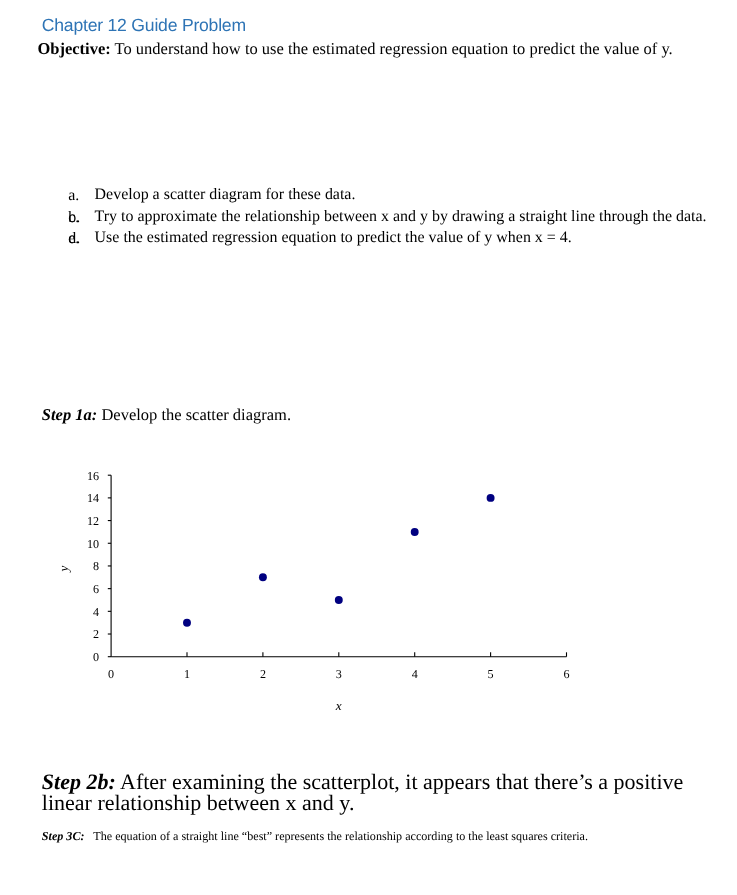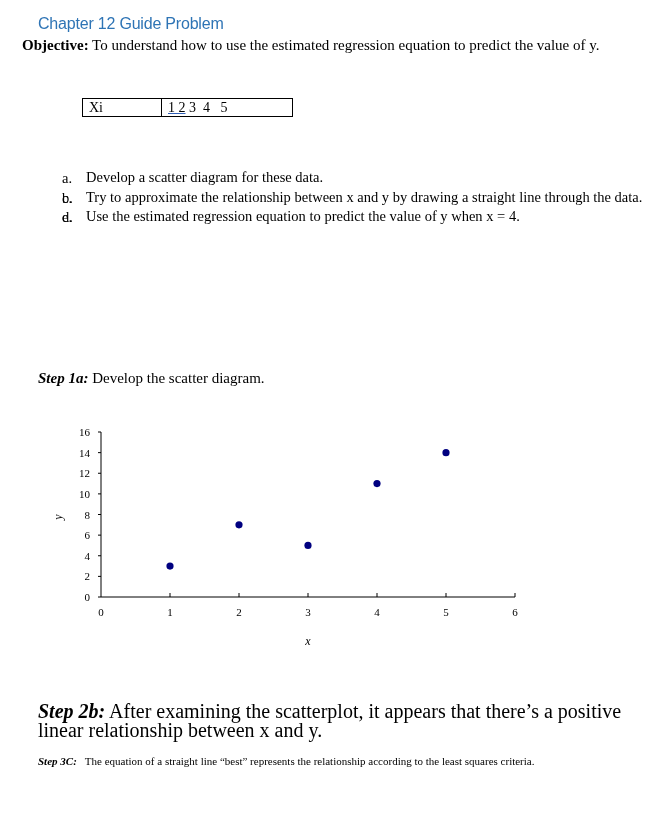--- a/index.html
+++ b/index.html
@@ -1,21 +1,21 @@
 <!DOCTYPE html>
 <html><head>
 <meta charset="utf-8">
 <style>
   html, body { margin: 0; padding: 0; background: #ffffff; }
   body { width: 670px; height: 814px; position: relative; overflow: hidden;
          font-family: "Liberation Serif", serif; color: #000; }
   .abs { position: absolute; }
   .chapter-title { left: 38px; top: 15px; font-family: "Liberation Sans", sans-serif;
          font-size: 16px; color: #2e74b5; letter-spacing: -0.2px; }
-  .objective { left: 22px; top: 37px; font-size: 15px; white-space: nowrap; }
+  .objective { left: 34px; top: 37px; font-size: 15px; white-space: nowrap; }
   .objective b { font-weight: bold; }
   table.data-table { position: absolute; left: 82px; top: 98px; border-collapse: collapse;
          font-size: 14px; }
   table.data-table td { border: 1px solid #000; padding: 0 6px; height: 17px; line-height: 17px; }
   table.data-table td.hdr { width: 66px; }
   table.data-table td.vals { width: 118px; white-space: pre; }
   .u { text-decoration: underline; text-decoration-color: #2e5db5; }
   ol.tasks { position: absolute; left: 62px; top: 168px; margin: 0; padding: 0; list-style: none;
          font-size: 14.5px; width: 600px; }
   ol.tasks li { position: relative; padding-left: 24px; line-height: 20px; margin: 0 0 0 0; }
@@ -29,24 +29,20 @@
 </style>
 </head>
 <body>
 
 <div class="abs chapter-title">Chapter 12 Guide Problem</div>
 
 <div class="abs objective"><b>Objective:</b><span> To understand how to use the estimated regression equation to predict the value of y.</span></div>
 
 <table class="data-table">
   <tbody>
-      <tr>
-    <td class="hdr">Xi</td>
-    <td class="vals"><span class="u">1 2</span><span> 3  4   5</span></td>
-  </tr>
 </tbody>
   </table>
 
 <ol class="tasks">
   <li>
       <span class="mk">a.</span>
       <span class="tx">Develop a scatter diagram for these data.</span>
     </li>
   <li>
       <span class="mk">b.</span>

